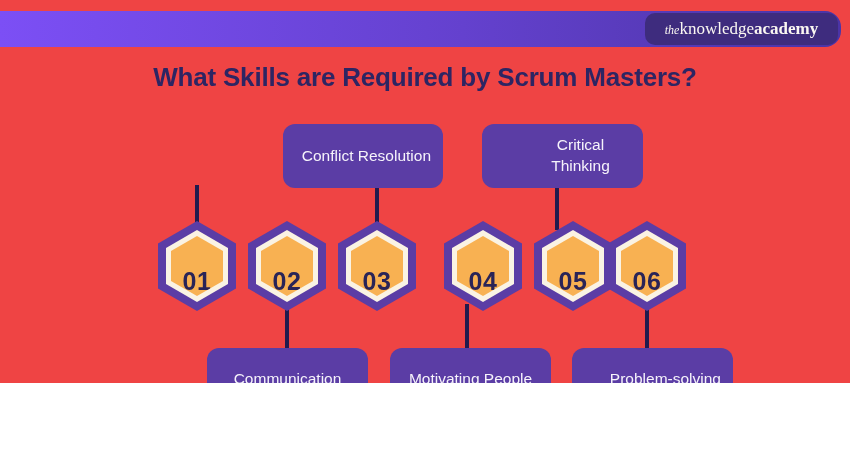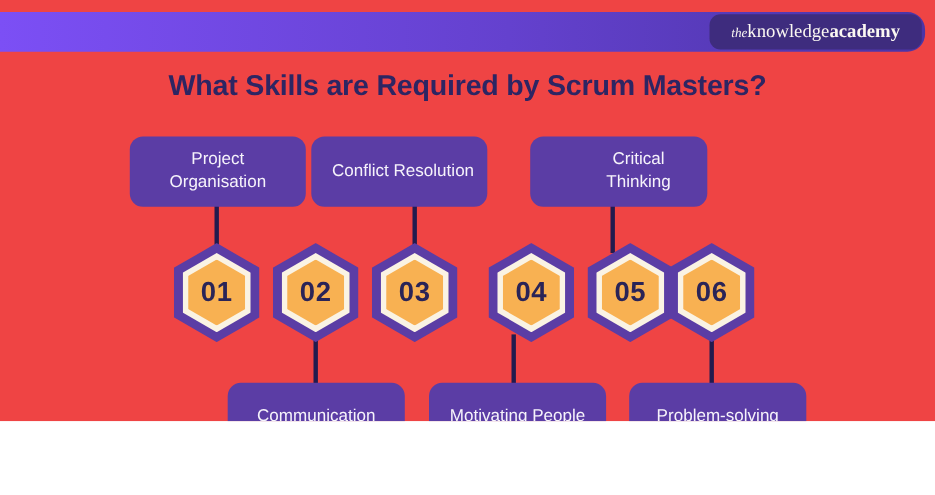--- a/index.html
+++ b/index.html
@@ -32,32 +32,32 @@
   .skill-box{position:absolute;background:#5B3DA5;border-radius:12px;color:#F6F3FB;
     display:flex;align-items:center;justify-content:center;text-align:center;
     font-size:15.5px;line-height:1.35;padding:0 12px;box-sizing:border-box;}
   .row-top{top:124px;height:64px;}
   .row-bottom{top:348px;height:62px;}
   .bx1{left:118px;width:160px;}
   .bx3{left:283px;width:160px;justify-content:flex-end;}
   .bx5{left:482px;width:161px;padding-left:48px;}
   .bx2{left:207px;width:161px;}
   .bx4{left:390px;width:161px;}
-  .bx6{left:572px;width:161px;}
+  .bx6{left:572px;width:161px;justify-content:flex-end;}
 
   
   .hex{position:absolute;top:221px;width:78px;height:90px;}
   .hx1{left:158px;} .hx2{left:248px;} .hx3{left:338px;}
   .hx4{left:444px;} .hx5{left:518px;margin-left:16px;} .hx6{left:608px;}
   .hex-outer,.hex-mid,.hex-in{
     clip-path:polygon(50% 0%,100% 25%,100% 75%,50% 100%,0% 75%,0% 25%);}
   .hex-outer{position:relative;width:100%;height:100%;background:#5B3DA5;}
   .hex-mid{position:absolute;left:8px;right:8px;top:9px;bottom:9px;background:#FAF3E4;}
   .hex-in{position:absolute;left:13px;right:13px;top:15px;bottom:15px;background:#F8B152;
-    display:flex;align-items:center;justify-content:center;}
+    display:flex;align-items:flex-end;justify-content:center;}
   .hex-num{font-size:25px;font-weight:800;color:#2A2457;letter-spacing:0.5px;}
 </style>
 </head>
 <body>
 
 <div class="stage">
 
   <div class="header-bar"></div>
   <div class="logo-chip">
     <span class="logo"><span class="the">the</span><span class="knowledge">knowledge</span><span class="academy">academy</span></span>
@@ -65,23 +65,20 @@
 
   <div class="title">What Skills are Required by Scrum Masters?</div>
 
   <div class="conn top cx1"></div>
   <div class="conn bottom cx2"></div>
   <div class="conn top cx3"></div>
   <div class="conn bottom cx4"></div>
   <div class="conn top cx5"></div>
   <div class="conn bottom cx6"></div>
 
-  <div class="skill-box row-top bx1">
-    <span>Project Organisation</span>
-  </div>
   <div class="skill-box row-top bx3">
     <span>Conflict Resolution</span>
   </div>
   <div class="skill-box row-top bx5">
     <span>Critical Thinking</span>
   </div>
 
   <div class="hex hx1">
     <div class="hex-outer">
       <div class="hex-mid"></div>

